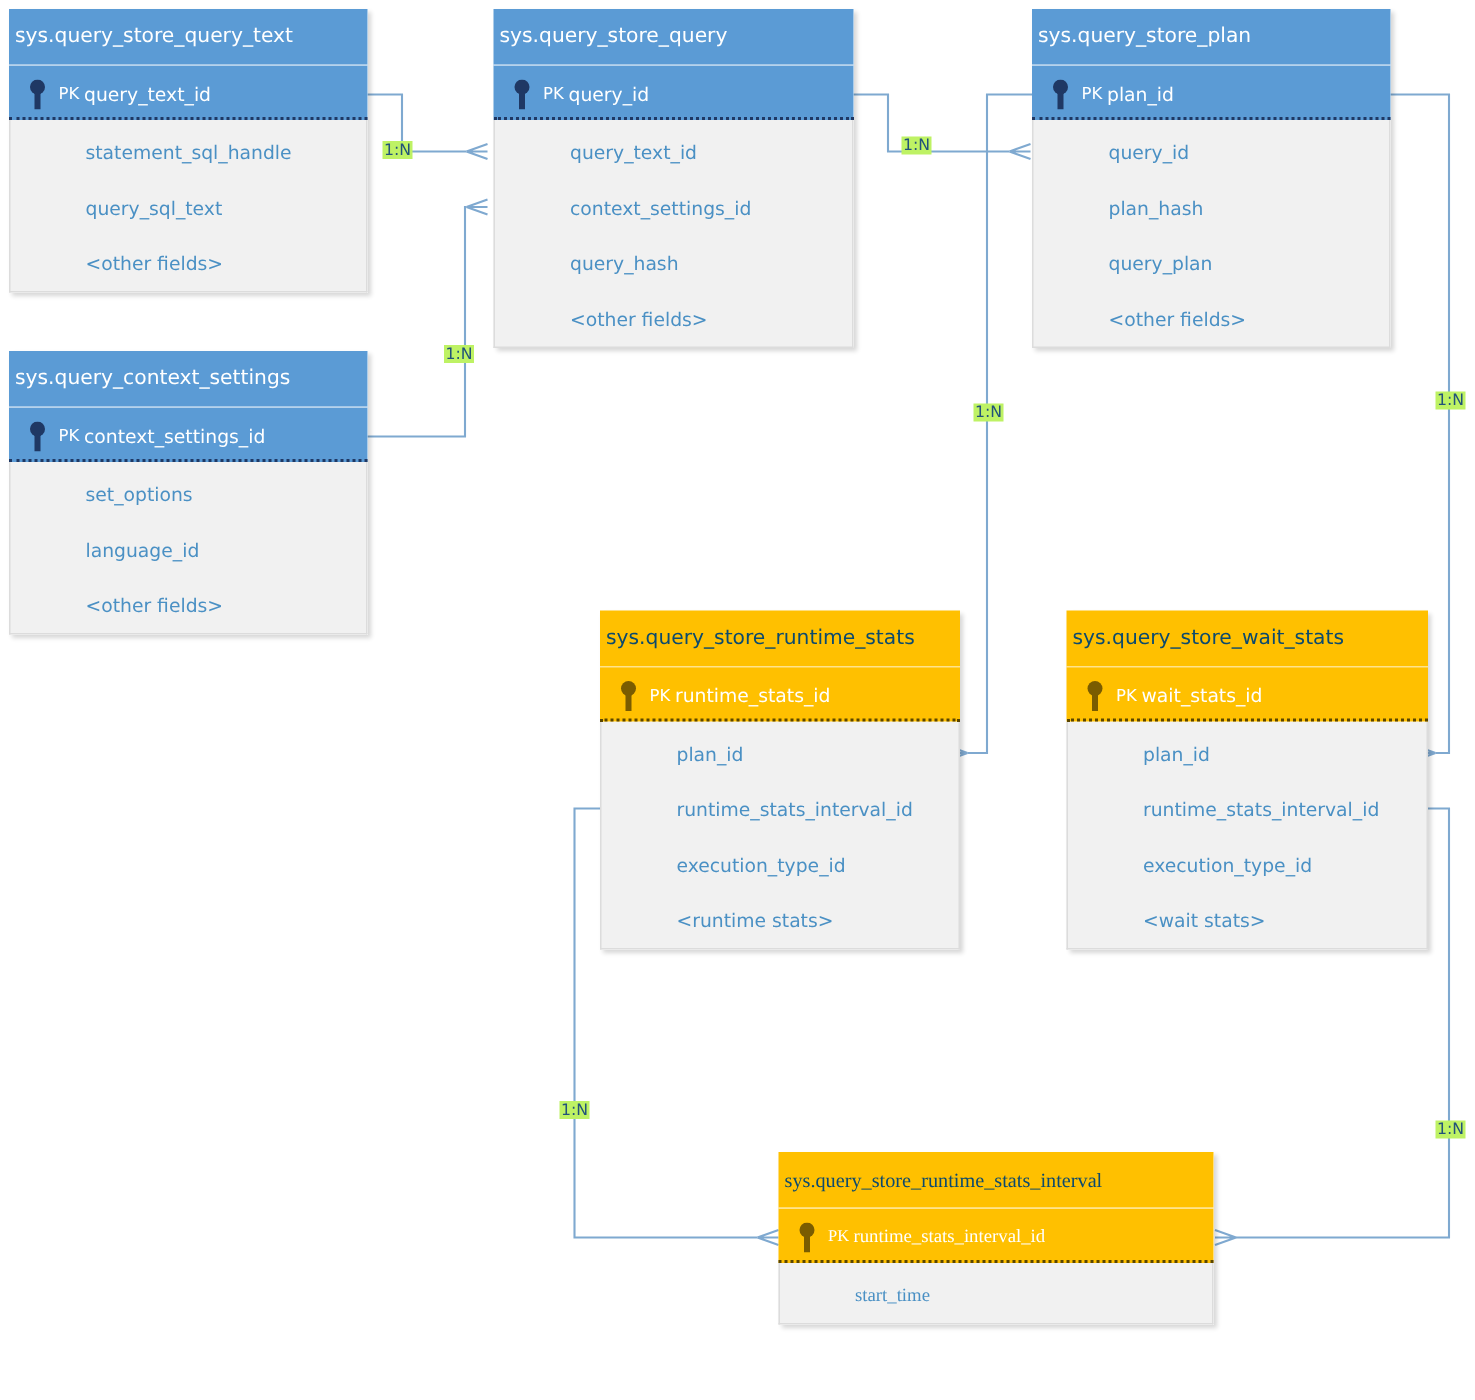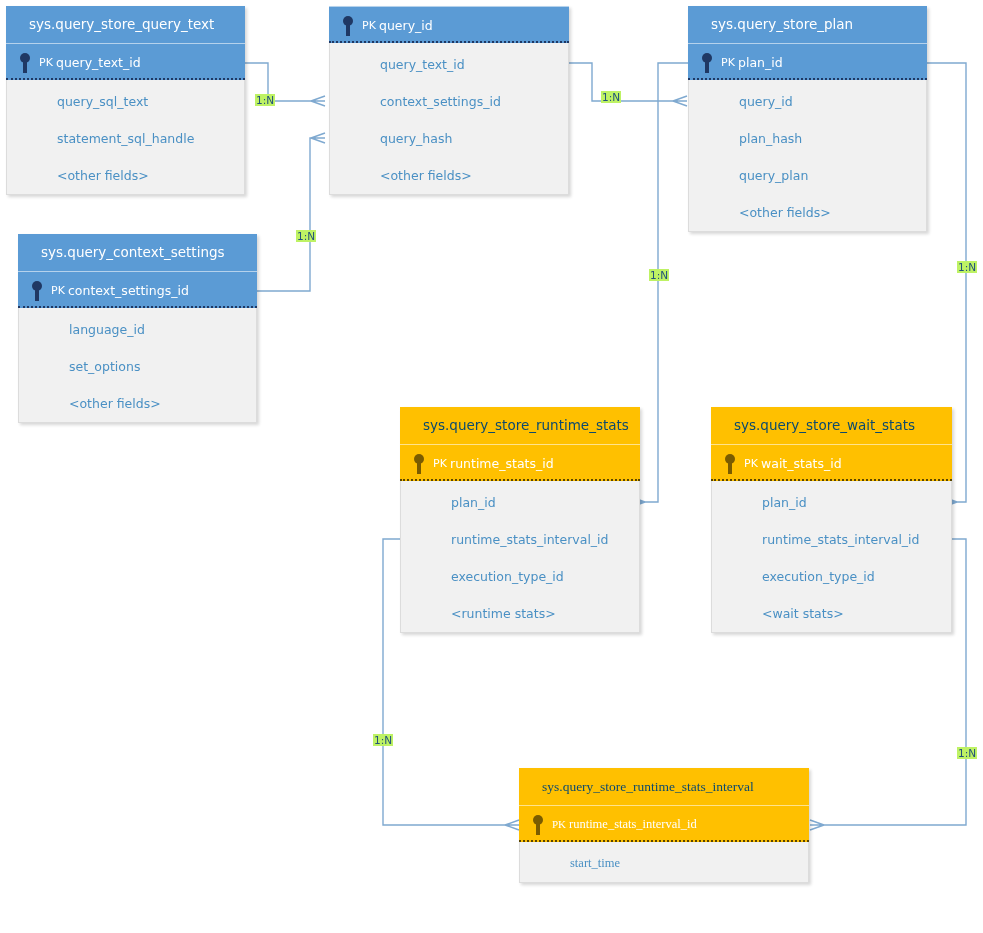--- a/index.html
+++ b/index.html
@@ -32,21 +32,21 @@
   .entity {
     position: absolute;
     z-index: 2;
     box-sizing: border-box;
     box-shadow: 2px 2px 3px rgba(0,0,0,0.16);
   }
   .ent-title {
     box-sizing: border-box;
     height: 37px;
     line-height: 37px;
-    padding-left: 23px;
+    padding-left: 4px;
     font-size: 13.5px;
     color: #ffffff;
     white-space: nowrap;
     overflow: hidden;
   }
   .ent-pk {
     box-sizing: border-box;
     height: 37px;
     position: relative;
     border-top: 1px solid rgba(255,255,255,0.55);
@@ -179,27 +179,28 @@
     <div class="ent-title">sys.query_store_query_text</div>
     <div class="ent-pk">
       <svg class="key-icon" viewBox="0 0 12 20">
         <circle cx="6" cy="5" r="5" fill="#1f3864"></circle>
           <rect x="4" y="8" width="4" height="12" fill="#1f3864"></rect>
       </svg>
       <span class="pk-label">PK</span>
       <span class="pk-name">query_text_id</span>
     </div>
     <div class="ent-body">
+      <div class="ent-field">statement_sql_handle</div>
       <div class="ent-field">query_sql_text</div>
-      <div class="ent-field">statement_sql_handle</div>
       <div class="ent-field">&lt;other fields&gt;</div>
     </div>
   </div>
 
   <div class="entity theme-blue" style="left:329px; top:6px; width:240px;">
+    <div class="ent-title">sys.query_store_query</div>
     <div class="ent-pk">
       <svg class="key-icon" viewBox="0 0 12 20">
         <circle cx="6" cy="5" r="5" fill="#1f3864"></circle>
           <rect x="4" y="8" width="4" height="12" fill="#1f3864"></rect>
       </svg>
       <span class="pk-label">PK</span>
       <span class="pk-name">query_id</span>
     </div>
     <div class="ent-body">
       <div class="ent-field">query_text_id</div>
@@ -220,33 +221,33 @@
       <span class="pk-name">plan_id</span>
     </div>
     <div class="ent-body">
       <div class="ent-field">query_id</div>
       <div class="ent-field">plan_hash</div>
       <div class="ent-field">query_plan</div>
       <div class="ent-field">&lt;other fields&gt;</div>
     </div>
   </div>
 
-  <div class="entity theme-blue" style="left:6px; top:234px; width:239px;margin-left:12px;">
+  <div class="entity theme-blue" style="left:6px; top:234px; width:239px;">
     <div class="ent-title">sys.query_context_settings</div>
     <div class="ent-pk">
       <svg class="key-icon" viewBox="0 0 12 20">
         <circle cx="6" cy="5" r="5" fill="#1f3864"></circle>
           <rect x="4" y="8" width="4" height="12" fill="#1f3864"></rect>
       </svg>
       <span class="pk-label">PK</span>
       <span class="pk-name">context_settings_id</span>
     </div>
     <div class="ent-body">
+      <div class="ent-field">set_options</div>
       <div class="ent-field">language_id</div>
-      <div class="ent-field">set_options</div>
       <div class="ent-field">&lt;other fields&gt;</div>
     </div>
   </div>
 
   <div class="entity theme-orange" style="left:400px; top:407px; width:240px;">
     <div class="ent-title">sys.query_store_runtime_stats</div>
     <div class="ent-pk">
       <svg class="key-icon" viewBox="0 0 12 20">
         <circle cx="6" cy="5" r="5" fill="#7a5c00"></circle>
           <rect x="4" y="8" width="4" height="12" fill="#7a5c00"></rect>

